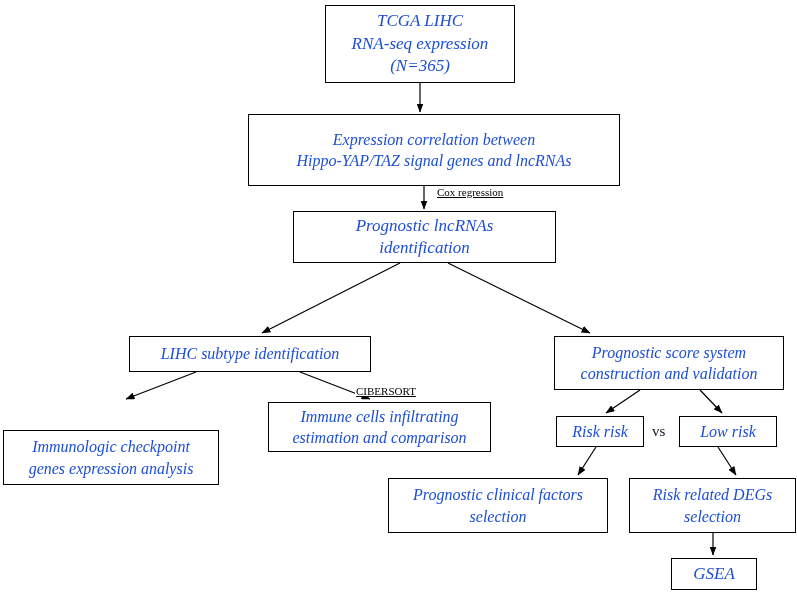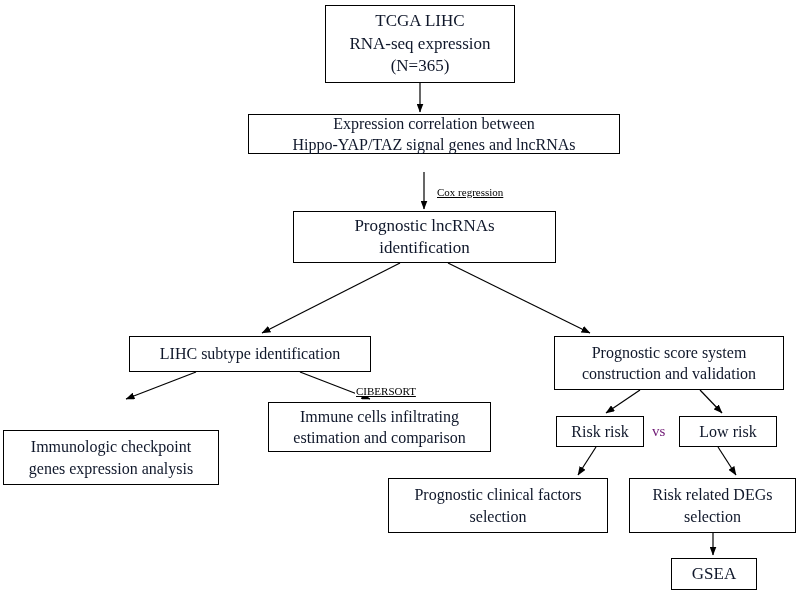--- a/index.html
+++ b/index.html
@@ -13,44 +13,45 @@
     height: 592px;
     background: #ffffff;
     font-family: "Liberation Serif", "DejaVu Serif", serif;
     overflow: hidden;
   }
   .node {
     position: absolute;
     box-sizing: border-box;
     border: 1px solid #000000;
     background: #ffffff;
-    color: #0f172a;
+    color: #1d4ed8;
     display: flex;
     flex-direction: column;
     align-items: center;
     justify-content: center;
     text-align: center;
     line-height: 1.32;
     white-space: pre-line;
     z-index: 2;
+    font-style: italic;
   }
   .edge-label {
     position: absolute;
     font-size: 11px;
     color: #000000;
     white-space: nowrap;
     z-index: 3;
     background: #ffffff;
     padding: 0 1px;
     text-decoration: underline;
   }
   .vs-label {
     position: absolute;
     font-size: 15px;
-    color: #701a75;
+    color: #0f172a;
     z-index: 3;
   }
   svg.arrows {
     position: absolute;
     left: 0;
     top: 0;
     width: 797px;
     height: 592px;
     z-index: 1;
   }
@@ -76,21 +77,21 @@
         <line x1="700" y1="390" x2="722" y2="413" stroke="#000000" stroke-width="1.2" marker-end="url(#arrowhead)"></line>
         <line x1="596" y1="447" x2="578" y2="475" stroke="#000000" stroke-width="1.2" marker-end="url(#arrowhead)"></line>
         <line x1="718" y1="447" x2="736" y2="475" stroke="#000000" stroke-width="1.2" marker-end="url(#arrowhead)"></line>
         <line x1="713" y1="533" x2="713" y2="555" stroke="#000000" stroke-width="1.2" marker-end="url(#arrowhead)"></line>
       </g>
   </svg>
   <div id="node-layer">
       <div class="node" style="left: 325px; top: 5px; width: 190px; height: 78px; font-size: 17px;">TCGA LIHC
 RNA-seq expression
 (N=365)</div>
-      <div class="node" style="left: 248px; top: 114px; width: 372px; height: 40px; font-size: 16px; text-align: center;">Expression correlation between
+      <div class="node" style="left: 248px; top: 114px; width: 372px; height: 72px; font-size: 16px; text-align: center;">Expression correlation between
 Hippo-YAP/TAZ signal genes and lncRNAs</div>
       <div class="node" style="left: 293px; top: 211px; width: 263px; height: 52px; font-size: 17px;">Prognostic lncRNAs
 identification</div>
       <div class="node" style="left: 129px; top: 336px; width: 242px; height: 36px; font-size: 16px;">LIHC subtype identification</div>
       <div class="node" style="left: 554px; top: 336px; width: 230px; height: 54px; font-size: 16px;">Prognostic score system
 construction and validation</div>
       <div class="node" style="left: 3px; top: 402px; width: 216px; height: 55px; font-size: 16px; margin-top: 28px;">Immunologic checkpoint
 genes expression analysis</div>
       <div class="node" style="left: 268px; top: 402px; width: 223px; height: 50px; font-size: 16px;">Immune cells infiltrating
 estimation and comparison</div>

